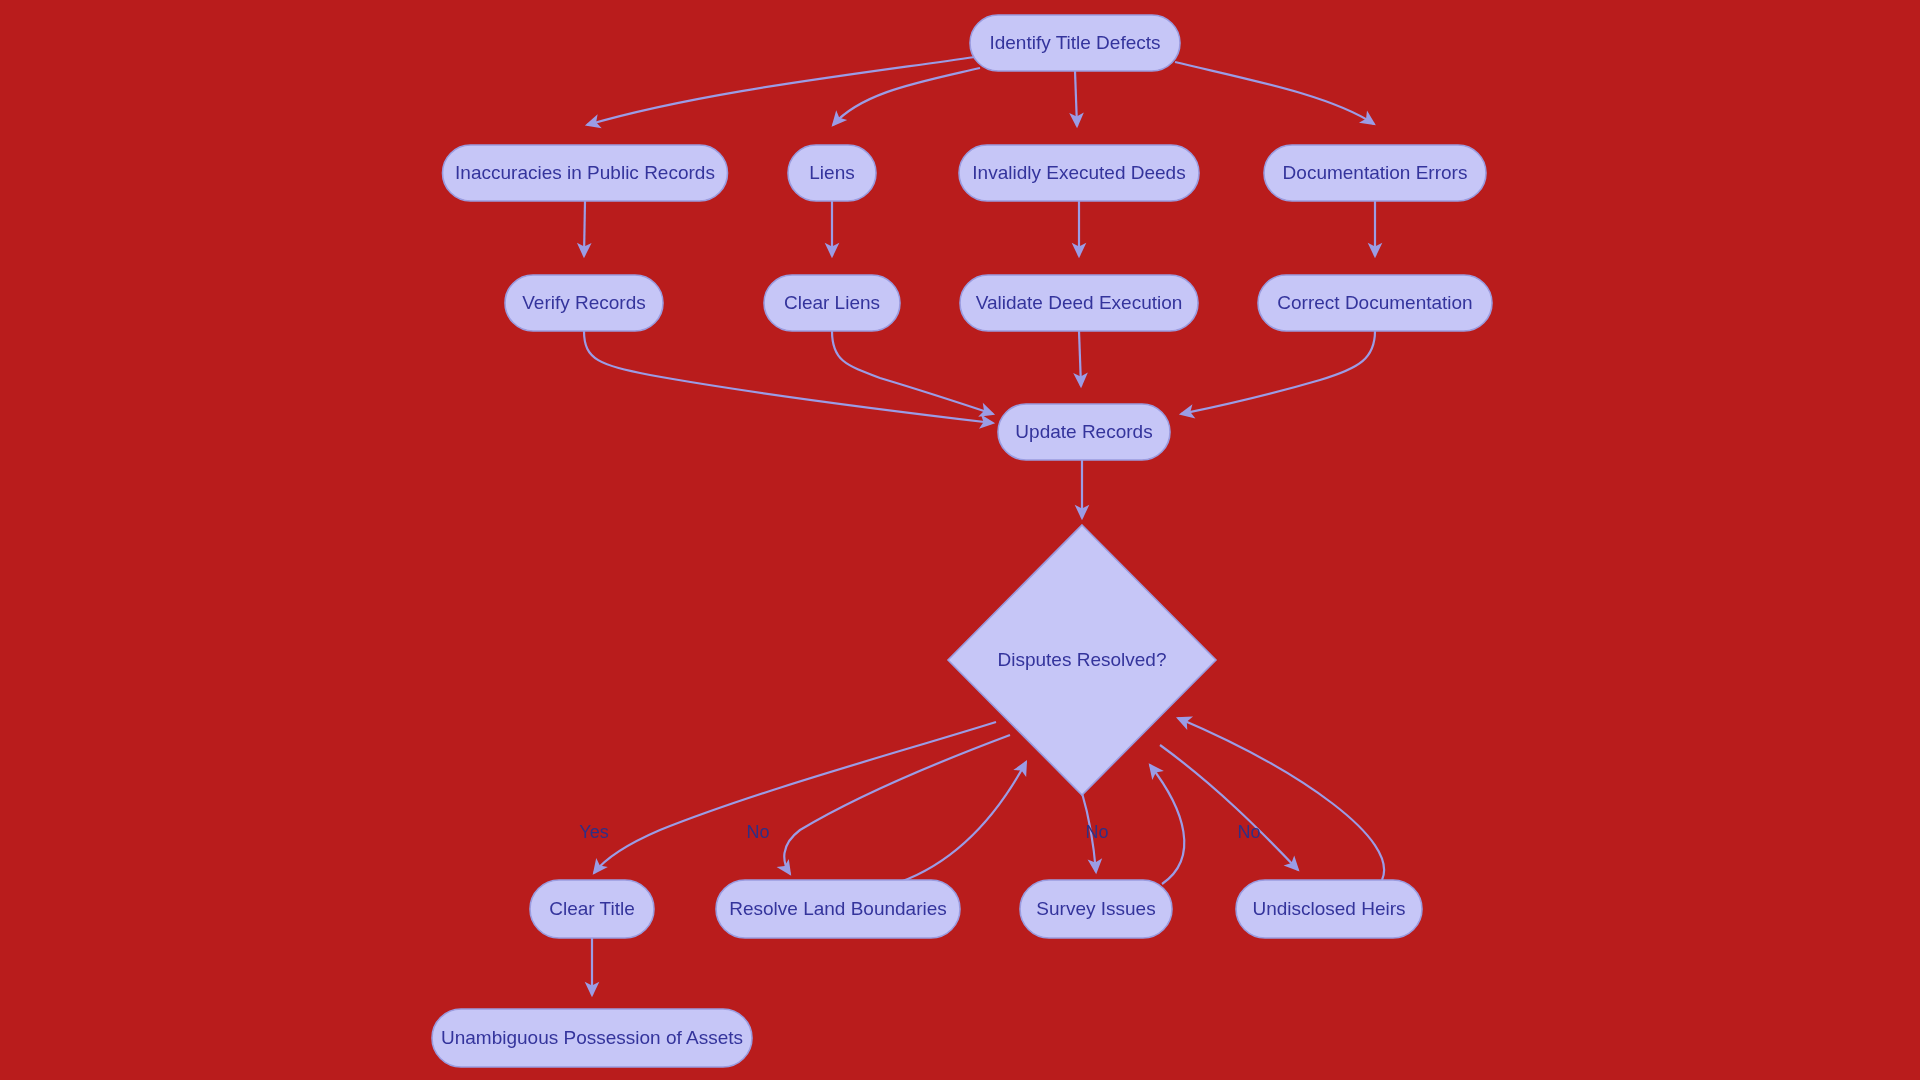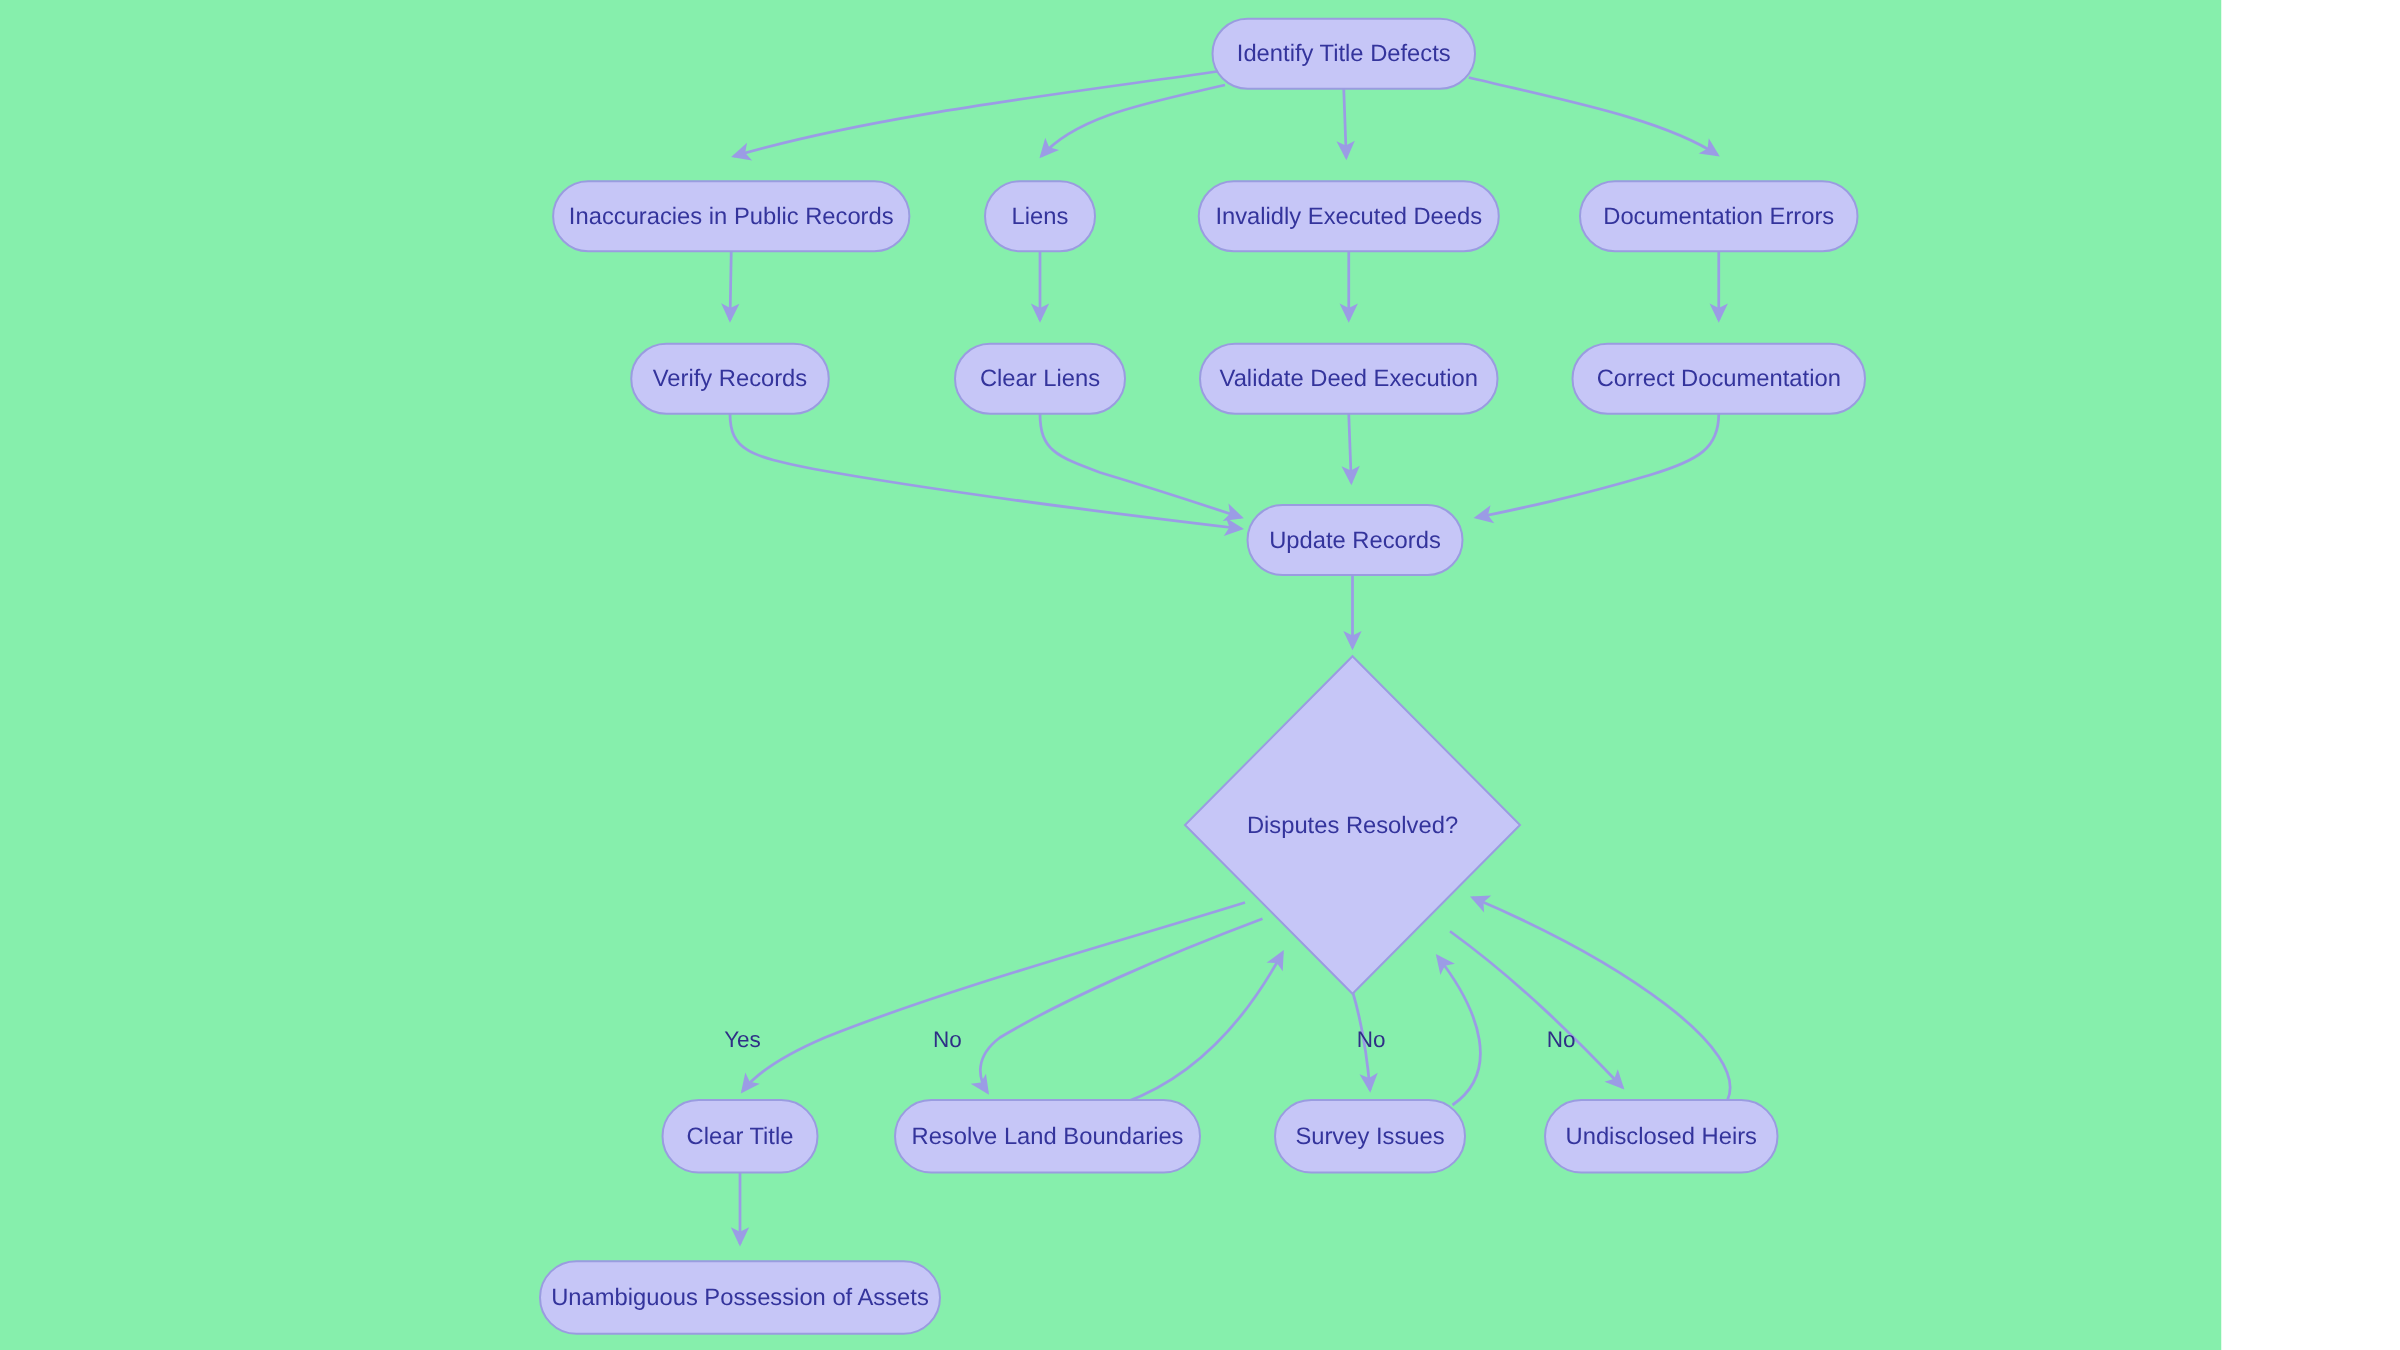--- a/index.html
+++ b/index.html
@@ -8,23 +8,23 @@
     background: #ffffff;
   }
   body {
     width: 1920px;
     height: 1080px;
     overflow: hidden;
     font-family: "Liberation Sans", sans-serif;
   }
   #flow-root {
     position: relative;
-    width: 1777px;
+    width: 1920px;
     height: 1080px;
-    background: #86efac;
+    background: #b91c1c;
   }
   svg#flow-svg {
     position: absolute;
     top: 0;
     left: 0;
     width: 1920px;
     height: 1080px;
     display: block;
   }
   .node-shape {

